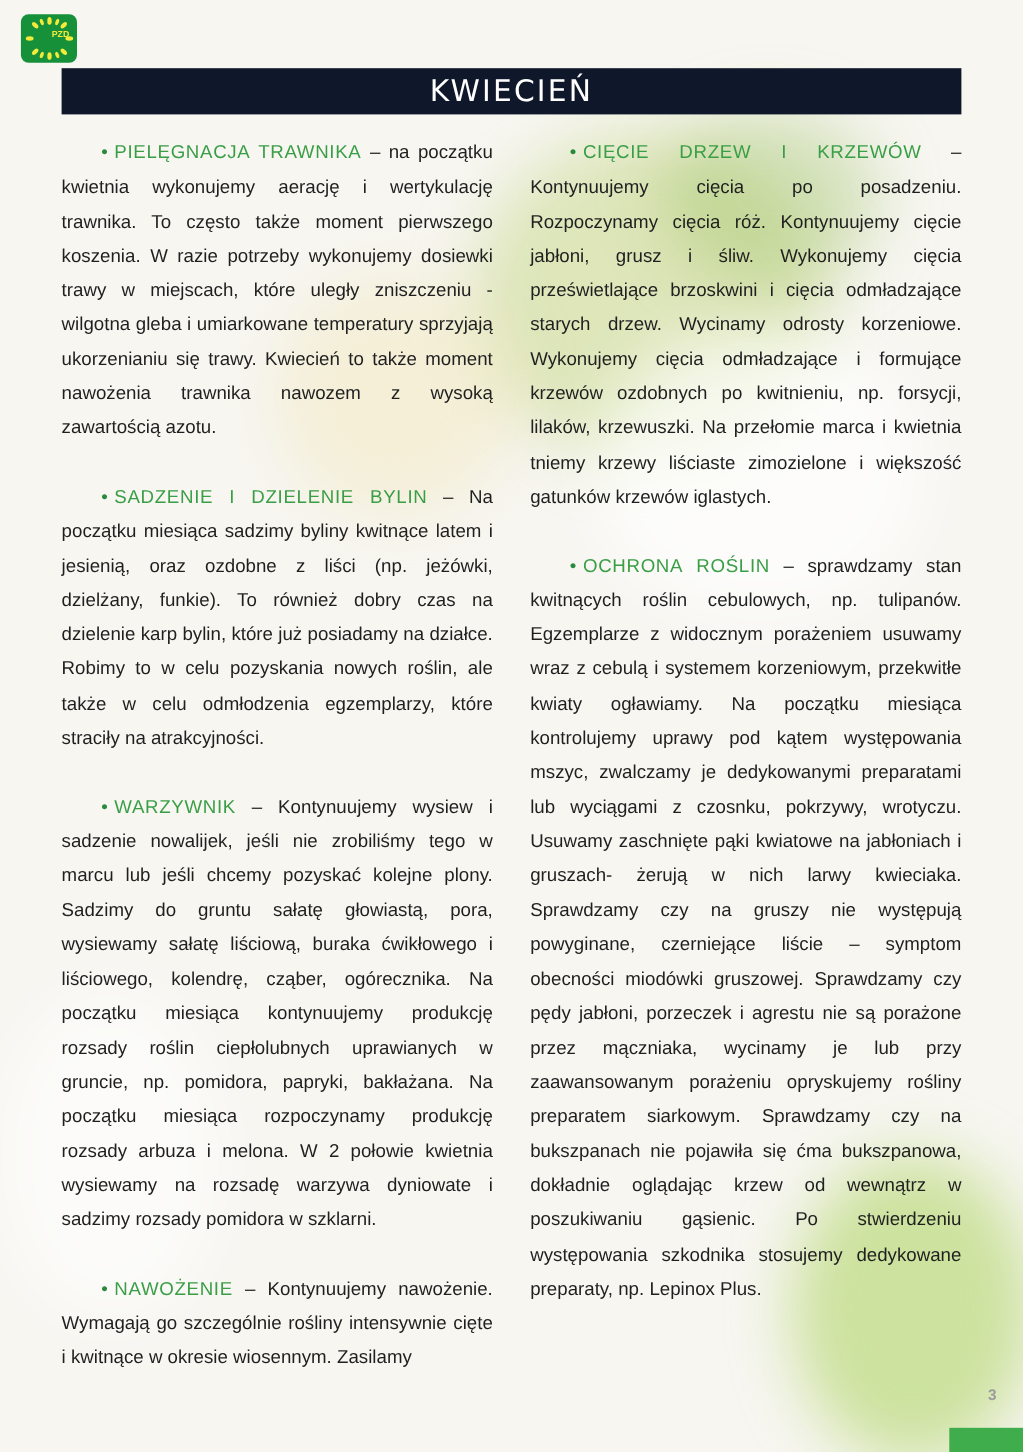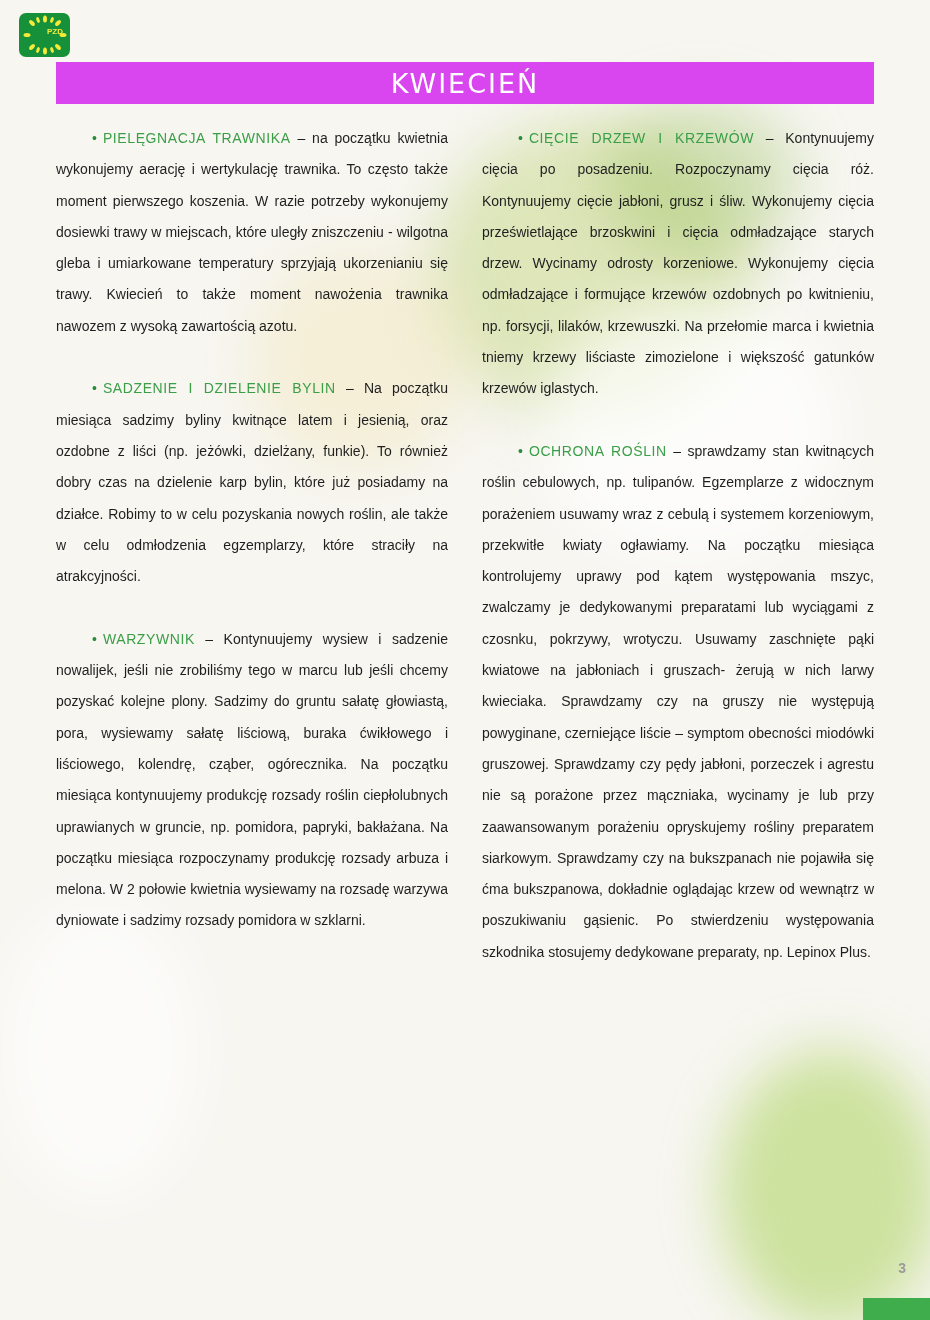--- a/index.html
+++ b/index.html
@@ -11,28 +11,28 @@
   }
   .bg { position: absolute; inset: 0; pointer-events: none; }
   .bg .blob { position: absolute; border-radius: 50%; filter: blur(28px); }
   .logo {
     position: absolute; left: 19px; top: 13px; width: 51px; height: 44px;
     background: #16913a; border-radius: 7px; display: flex; align-items: center; justify-content: center;
   }
   .logo svg { width: 46px; height: 40px; }
   .header-bar {
     position: absolute; left: 56px; top: 62px; width: 818px; height: 42px;
-    background: #d946ef; display: flex; align-items: center; justify-content: center;
+    background: #0f172a; display: flex; align-items: center; justify-content: center;
   }
   .header-bar h1 {
     margin: 0; color: #ffffff; font-family: "DejaVu Sans", sans-serif;
     font-weight: normal; font-size: 27px; letter-spacing: 2px;
   }
   .col {
-    position: absolute; top: 123px; font-size: 14px; line-height: 31.3px;
+    position: absolute; top: 123px; font-size: 17px; line-height: 31.3px;
     text-align: justify; hyphens: manual;
   }
   .col-left { left: 56px; width: 392px; }
   .col-right { left: 482px; width: 392px; }
   .section { margin: 0 0 31.3px 0; text-indent: 36px; }
   .section.cont { text-indent: 0; }
   .section-title { color: #3a9e47; letter-spacing: 0.6px; }
   .bullet { color: #2a8a3c; margin-right: 6px; }
   .page-number {
     position: absolute; right: 24px; top: 1260px; font-size: 14px; font-weight: bold; color: #9b9b9b;
@@ -81,20 +81,23 @@
 <div class="col col-left">
   <p class="section">
     <span class="bullet">•</span><span class="section-title">PIELĘGNACJA TRAWNIKA</span><span> – na początku kwietnia wykonujemy aerację i wertykulację trawnika. To często także moment pierwszego koszenia. W razie potrzeby wykonujemy dosiewki trawy w miejscach, które uległy zniszczeniu - wilgotna gleba i umiarkowane temperatury sprzyjają ukorzenianiu się trawy. Kwiecień to także moment nawożenia trawnika nawozem z wysoką zawartością azotu.</span>
   </p>
   <p class="section">
     <span class="bullet">•</span><span class="section-title">SADZENIE I DZIELENIE BYLIN</span><span> – Na początku miesiąca sadzimy byliny kwitnące latem i jesienią, oraz ozdobne z liści (np. jeżówki, dzielżany, funkie). To również dobry czas na dzielenie karp bylin, które już posiadamy na działce. Robimy to w celu pozyskania nowych roślin, ale także w celu odmłodzenia egzemplarzy, które straciły na atrakcyjności.</span>
   </p>
   <p class="section">
     <span class="bullet">•</span><span class="section-title">WARZYWNIK</span><span> – Kontynuujemy wysiew i sadzenie nowalijek, jeśli nie zrobiliśmy tego w marcu lub jeśli chcemy pozyskać kolejne plony. Sadzimy do gruntu sałatę głowiastą, pora, wysiewamy sałatę liściową, buraka ćwikłowego i liściowego, kolendrę, cząber, ogórecznika. Na początku miesiąca kontynuujemy produkcję rozsady roślin ciepłolubnych uprawianych w gruncie, np. pomidora, papryki, bakłażana. Na początku miesiąca rozpoczynamy produkcję rozsady arbuza i melona. W 2 połowie kwietnia wysiewamy na rozsadę warzywa dyniowate i sadzimy rozsady pomidora w szklarni.</span>
   </p>
+  <p class="section">
+    <span class="bullet">•</span><span class="section-title">NAWOŻENIE</span><span> – Kontynuujemy nawożenie. Wymagają go szczególnie rośliny intensywnie cięte i kwitnące w okresie wiosennym. Zasilamy</span>
+  </p>
 </div>
 
 <div class="col col-right">
   <p class="section">
     <span class="bullet">•</span><span class="section-title">CIĘCIE DRZEW I KRZEWÓW</span><span> – Kontynuujemy cięcia po posadzeniu. Rozpoczynamy cięcia róż. Kontynuujemy cięcie jabłoni, grusz i śliw. Wykonujemy cięcia prześwietlające brzoskwini i cięcia odmładzające starych drzew. Wycinamy odrosty korzeniowe. Wykonujemy cięcia odmładzające i formujące krzewów ozdobnych po kwitnieniu, np. forsycji, lilaków, krzewuszki. Na przełomie marca i kwietnia tniemy krzewy liściaste zimozielone i większość gatunków krzewów iglastych.</span>
   </p>
   <p class="section">
     <span class="bullet">•</span><span class="section-title">OCHRONA ROŚLIN</span><span> – sprawdzamy stan kwitnących roślin cebulowych, np. tulipanów. Egzemplarze z widocznym porażeniem usuwamy wraz z cebulą i systemem korzeniowym, przekwitłe kwiaty ogławiamy. Na początku miesiąca kontrolujemy uprawy pod kątem występowania mszyc, zwalczamy je dedykowanymi preparatami lub wyciągami z czosnku, pokrzywy, wrotyczu. Usuwamy zaschnięte pąki kwiatowe na jabłoniach i gruszach- żerują w nich larwy kwieciaka. Sprawdzamy czy na gruszy nie występują powyginane, czerniejące liście – symptom obecności miodówki gruszowej. Sprawdzamy czy pędy jabłoni, porzeczek i agrestu nie są porażone przez mączniaka, wycinamy je lub przy zaawansowanym porażeniu opryskujemy rośliny preparatem siarkowym. Sprawdzamy czy na bukszpanach nie pojawiła się ćma bukszpanowa, dokładnie oglądając krzew od wewnątrz w poszukiwaniu gąsienic. Po stwierdzeniu występowania szkodnika stosujemy dedykowane preparaty, np. Lepinox Plus.</span>
   </p>
 </div>

